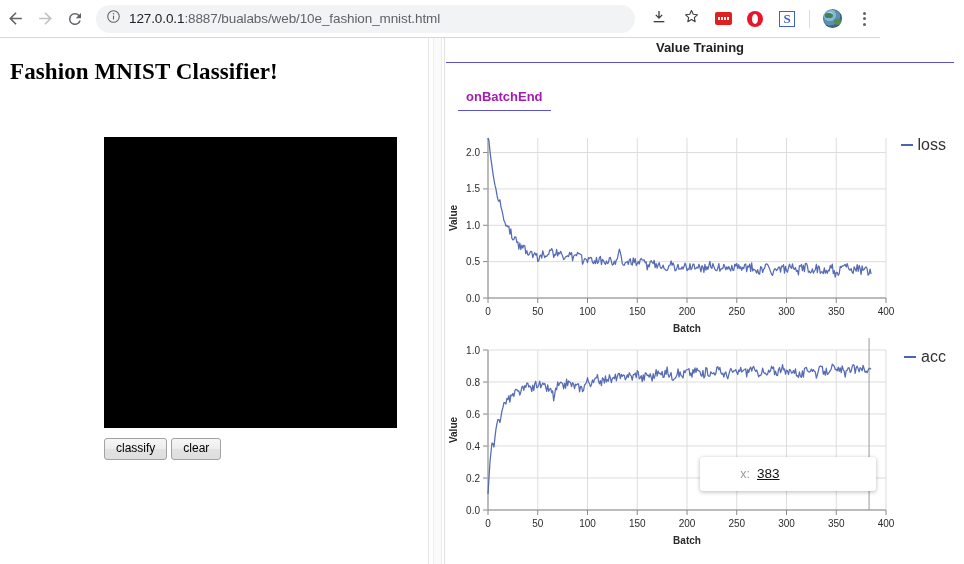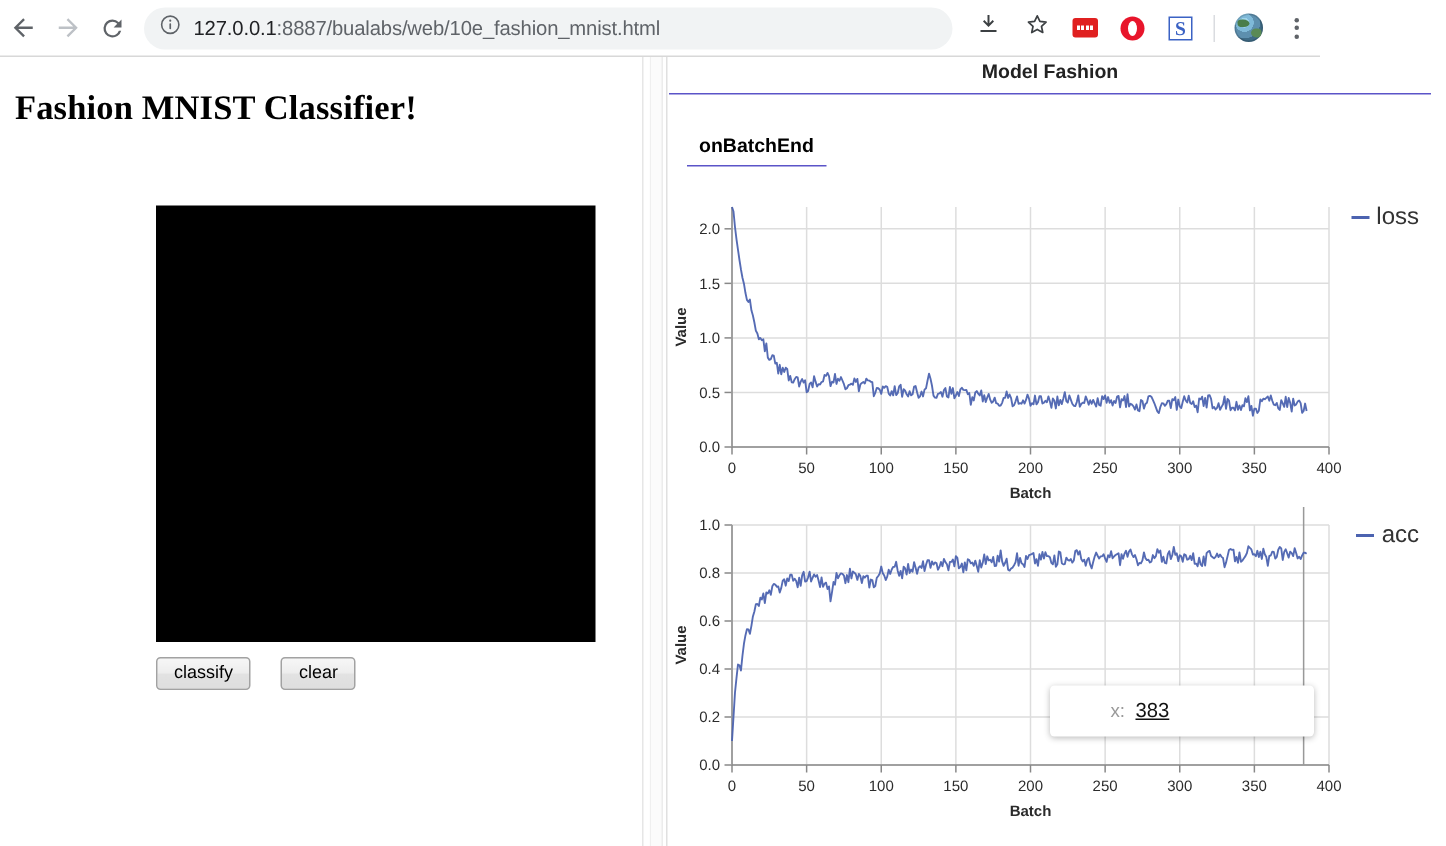--- a/index.html
+++ b/index.html
@@ -128,21 +128,21 @@
     font-size: 23px; font-weight: bold; color:#000;
     letter-spacing: .1px;
   }
 
   #draw-canvas {
     position:absolute; left:104px; top:99px;
     width:293px; height:291px;
     background:#000000;
   }
 
-  #btn-row { position:absolute; left:104px; top:400px; display:flex; gap:20px; }
+  #btn-row { position:absolute; left:104px; top:400px; display:flex; gap:4px; }
   .ui-button {
     font-family:"Liberation Sans", sans-serif;
     font-size:12px; color:#000;
     background: linear-gradient(to bottom,#f6f6f6 0%, #ededed 48%, #e2e2e2 52%, #dedede 100%);
     border:1px solid #a2a2a2;
     border-radius:3px;
     padding:3px 11px 4px 11px;
     line-height:13px;
   }
 
@@ -150,21 +150,21 @@
   #visor-header {
     position:absolute; left:0; top:2px; width:508px;
     text-align:center;
     font-size:13px; font-weight:bold; color:#222;
     padding-bottom:7px;
     border-bottom:1.6px solid #5b54c8;
   }
   #tab-bar { position:absolute; left:12px; top:48px; }
   #tab-onbatchend {
     display:inline-block;
-    font-size:13px; font-weight:bold; color:#000000;
+    font-size:13px; font-weight:bold; color:#a21caf;
     padding: 3px 8px 6px 8px;
     border-bottom:1.6px solid #5b54c8;
   }
 
   .chart-block { position:absolute; left:0; width:508px; height:212px; }
   #chart-loss { top:88px; }
   #chart-acc  { top:300px; }
 
   .chart-svg { position:absolute; left:0; top:0; }
   .legend {
@@ -291,21 +291,21 @@
 
     <div id="btn-row">
       <button class="ui-button">classify</button>
       <button class="ui-button">clear</button>
     </div>
   </div>
 
   <div id="panel-divider"></div>
 
   <div id="right-panel">
-    <div id="visor-header">Model Fashion</div>
+    <div id="visor-header">Value Training</div>
 
     <div id="tab-bar">
       <span id="tab-onbatchend">onBatchEnd</span>
     </div>
 
     <div class="chart-block" id="chart-loss">
       <svg class="chart-svg" id="svg-loss" width="460" height="212">
           <line x1="42" y1="172" x2="440" y2="172" stroke="#dddddd" stroke-width="1"></line>
           <line x1="37" y1="172" x2="42" y2="172" stroke="#888" stroke-width="1"></line>
           <text x="34" y="175.5" text-anchor="end" class="tick-text">0.0</text>

